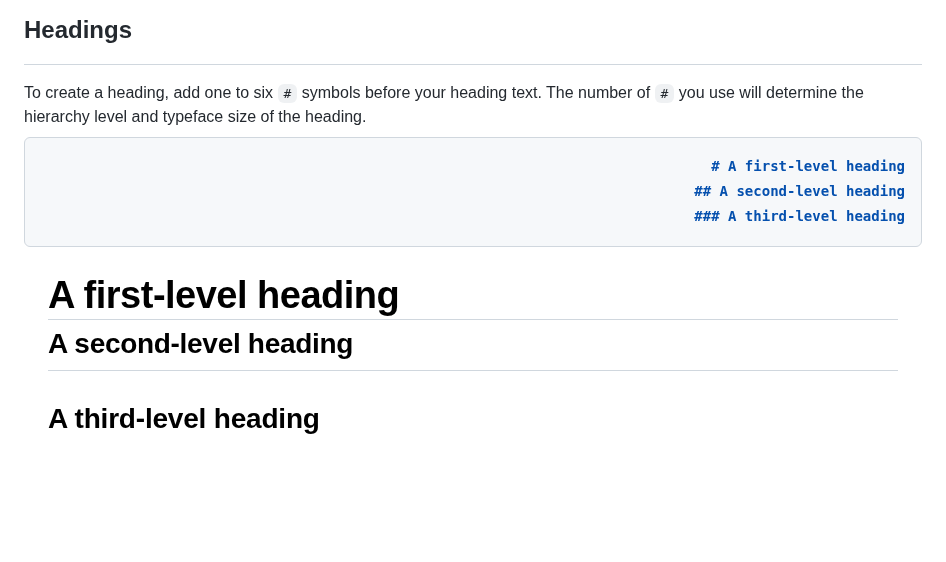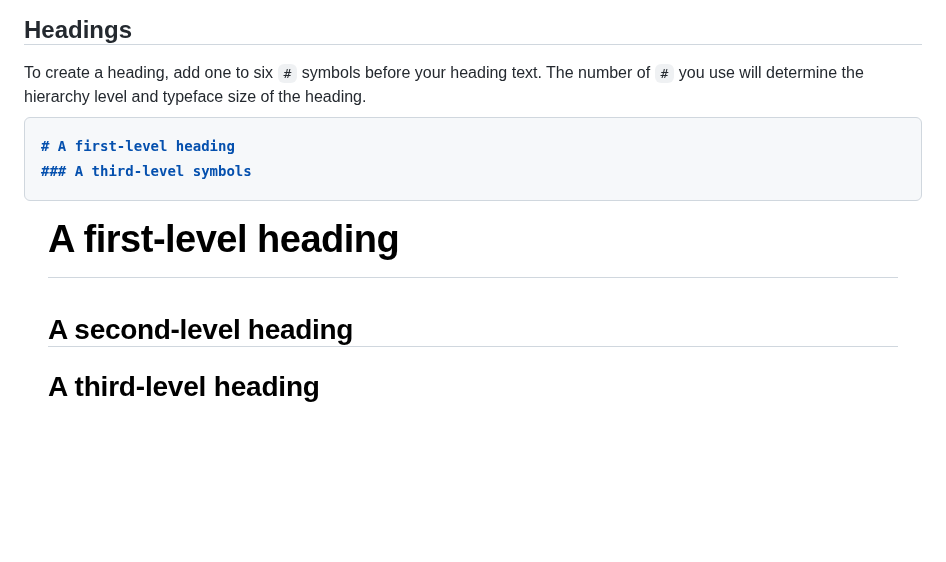--- a/index.html
+++ b/index.html
@@ -10,21 +10,21 @@
     body {
       font-family: -apple-system, BlinkMacSystemFont, "Segoe UI", Helvetica, Arial, sans-serif;
       background: #ffffff;
       padding: 16px 24px;
       width: 946px;
       color: #24292f;
     }
     .section-title {
       font-size: 24px;
       font-weight: 600;
-      padding-bottom: 0;
+      padding-bottom: 20px;
       border-bottom: 1px solid #d0d7de;
       margin-bottom: 16px;
     }
     .description {
       font-size: 16px;
       line-height: 1.5;
       color: #24292f;
       margin-bottom: 8px;
     }
     .inline-code {
@@ -33,70 +33,72 @@
       padding: 2px 6px;
       font-family: ui-monospace, SFMono-Regular, "SF Mono", Menlo, Consolas, monospace;
       font-size: 13px;
       color: #24292f;
     }
     .code-block {
       background-color: #f6f8fa;
       border: 1px solid #d0d7de;
       border-radius: 6px;
       padding: 16px;
-      margin-bottom: 17px;
+      margin-bottom: 27px;
       font-family: ui-monospace, SFMono-Regular, "SF Mono", Menlo, Consolas, monospace;
       font-size: 14px;
       line-height: 1.8;
+      text-align: right;
     }
     .code-line {
       color: #0550ae;
       font-weight: 600;
       white-space: pre;
     }
     .rendered-output {
       padding-left: 24px;
       padding-right: 24px;
     }
     .rendered-h1 {
       font-size: 38px;
       font-weight: 700;
       color: #000000;
-      padding-bottom: 16px;
+      padding-bottom: 2px;
       border-bottom: 1px solid #d0d7de;
-      margin-bottom: 36px;
+      margin-bottom: 8px;
       letter-spacing: -0.5px;
     }
     .rendered-h2 {
       font-size: 28px;
       font-weight: 700;
       color: #000000;
-      padding-bottom: 0;
+      padding-bottom: 10px;
       border-bottom: 1px solid #d0d7de;
-      margin-bottom: 24px;
+      margin-bottom: 32px;
       letter-spacing: -0.3px;
     }
     .rendered-h3 {
       font-size: 28px;
       font-weight: 700;
       color: #000000;
       letter-spacing: -0.2px;
     }
   </style>
 </head>
 <body>
 
 <h2 class="section-title">Headings</h2>
 
 <p class="description">
   <span>To create a heading, add one to six </span><code class="inline-code">#</code><span> symbols before your heading text. The number of </span><code class="inline-code">#</code><span> you use will determine the hierarchy level and typeface size of the heading.</span>
 </p>
 
 <div class="code-block">
   <div class="code-line"># A first-level heading</div>
-  <div class="code-line">### A third-level symbols</div>
+  <div class="code-line">## A second-level heading</div>
+  <div class="code-line">### A third-level heading</div>
 </div>
 
 <div class="rendered-output">
   <div class="rendered-h1">A first-level heading</div>
   <div class="rendered-h2">A second-level heading</div>
   <div class="rendered-h3">A third-level heading</div>
 </div>
 
 </body></html>

